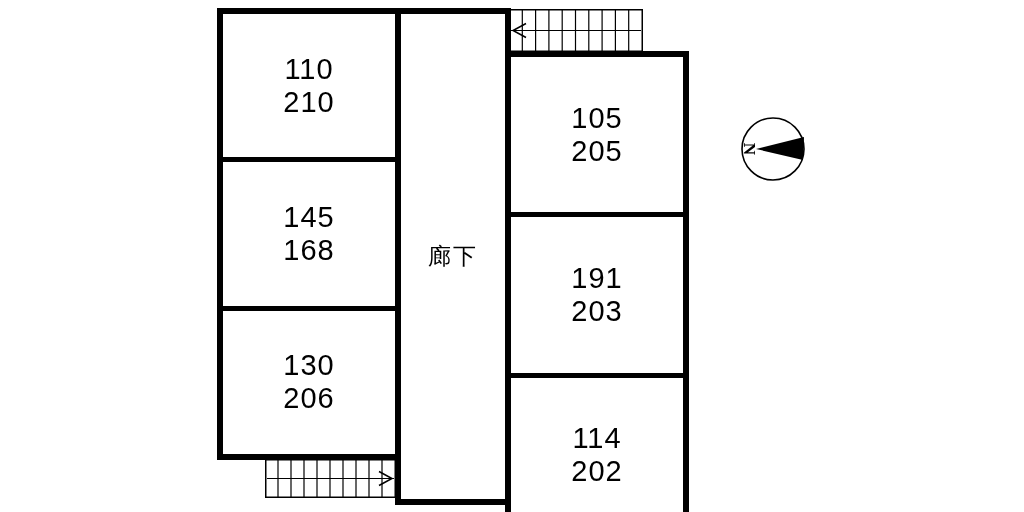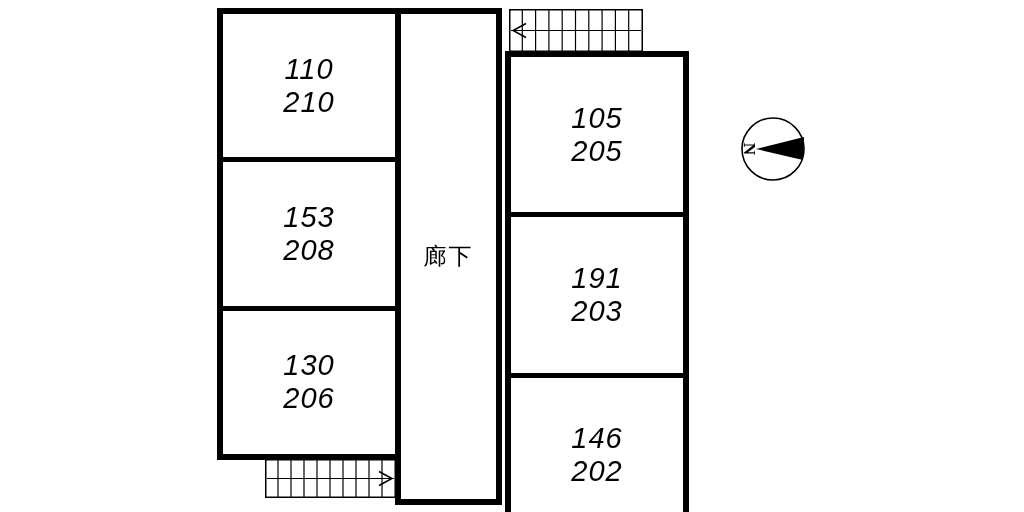--- a/index.html
+++ b/index.html
@@ -28,27 +28,26 @@
   .block-right { left: 505px; top: 51px; width: 184px; height: 488px; }
   .room {
     flex: 1;
     display: flex;
     flex-direction: column;
     align-items: center;
     justify-content: center;
     font-size: 29px;
     line-height: 33px;
     letter-spacing: 1px;
-    font-style: italic;
   }
   .room + .room { border-top: 5px solid #000; }
   .corridor {
     position: absolute;
     box-sizing: border-box;
-    left: 395px; top: 8px; width: 107px; height: 497px;
+    left: 395px; top: 8px; width: 116px; height: 497px;
     border: 6px solid #000;
     background: #fff;
     display: flex;
     align-items: center;
     justify-content: center;
     font-size: 23px;
     letter-spacing: 2px;
   }
   .stairs { position: absolute; }
   .stairs-top    { left: 509px; top: 9px; }
@@ -101,40 +100,40 @@
   <div class="corridor">
     <span>廊下</span>
   </div>
 
   <div class="block block-left">
     <div class="room">
       <span>110</span>
       <span>210</span>
     </div>
     <div class="room">
-      <span>153</span>
-      <span>208</span>
+      <span>145</span>
+      <span>168</span>
     </div>
     <div class="room">
       <span>130</span>
       <span>206</span>
     </div>
   </div>
 
   <div class="block block-right">
     <div class="room">
       <span>105</span>
       <span>205</span>
     </div>
     <div class="room">
       <span>191</span>
       <span>203</span>
     </div>
     <div class="room">
-      <span>146</span>
+      <span>114</span>
       <span>202</span>
     </div>
   </div>
 
   <div class="compass">
     <svg width="68" height="68" viewBox="0 0 68 68">
       <circle cx="33" cy="34" r="31" fill="#ffffff" stroke="#000" stroke-width="1.6"></circle>
       <polygon points="16,34 64,22 63,45" fill="#000000"></polygon>
       <text x="9" y="34" text-anchor="middle" dominant-baseline="central" font-size="17" font-weight="bold" font-family="Liberation Serif, DejaVu Serif, serif" transform="rotate(90 9 34)">N</text>
     </svg>

